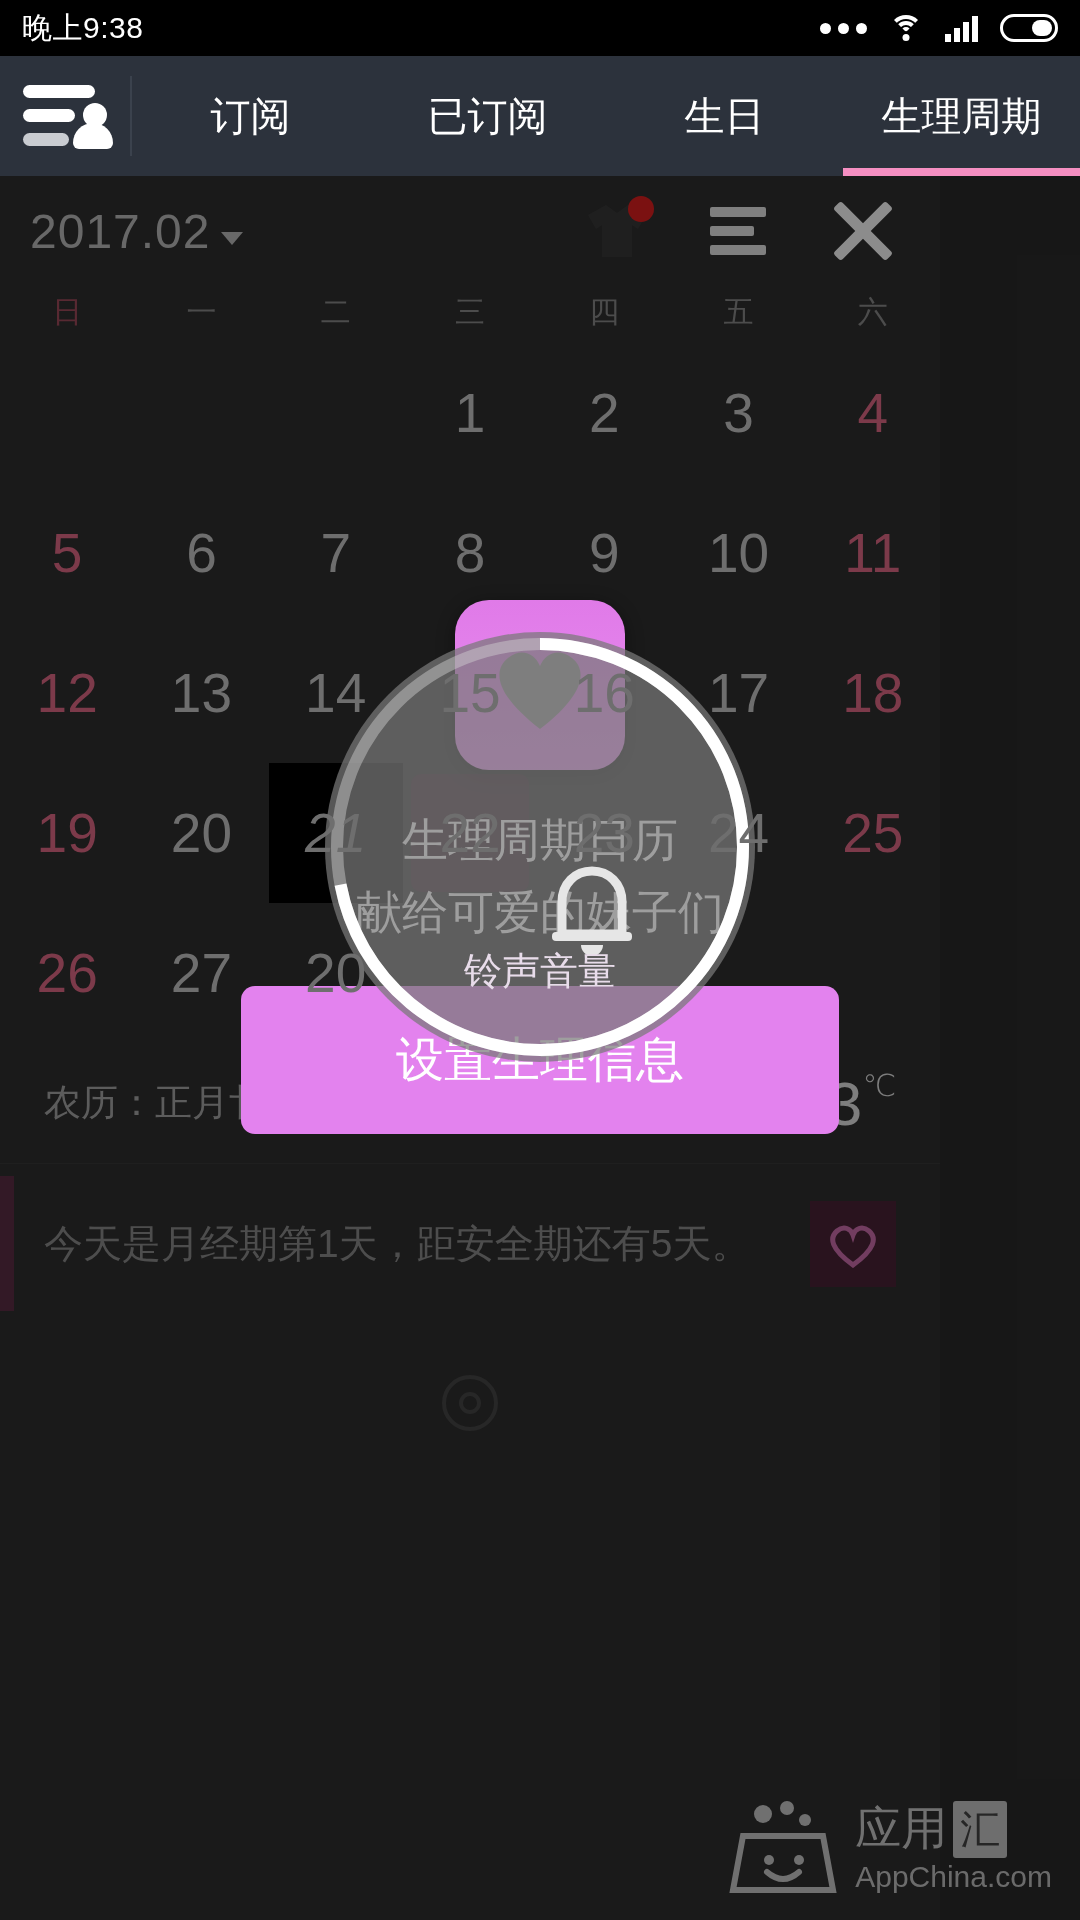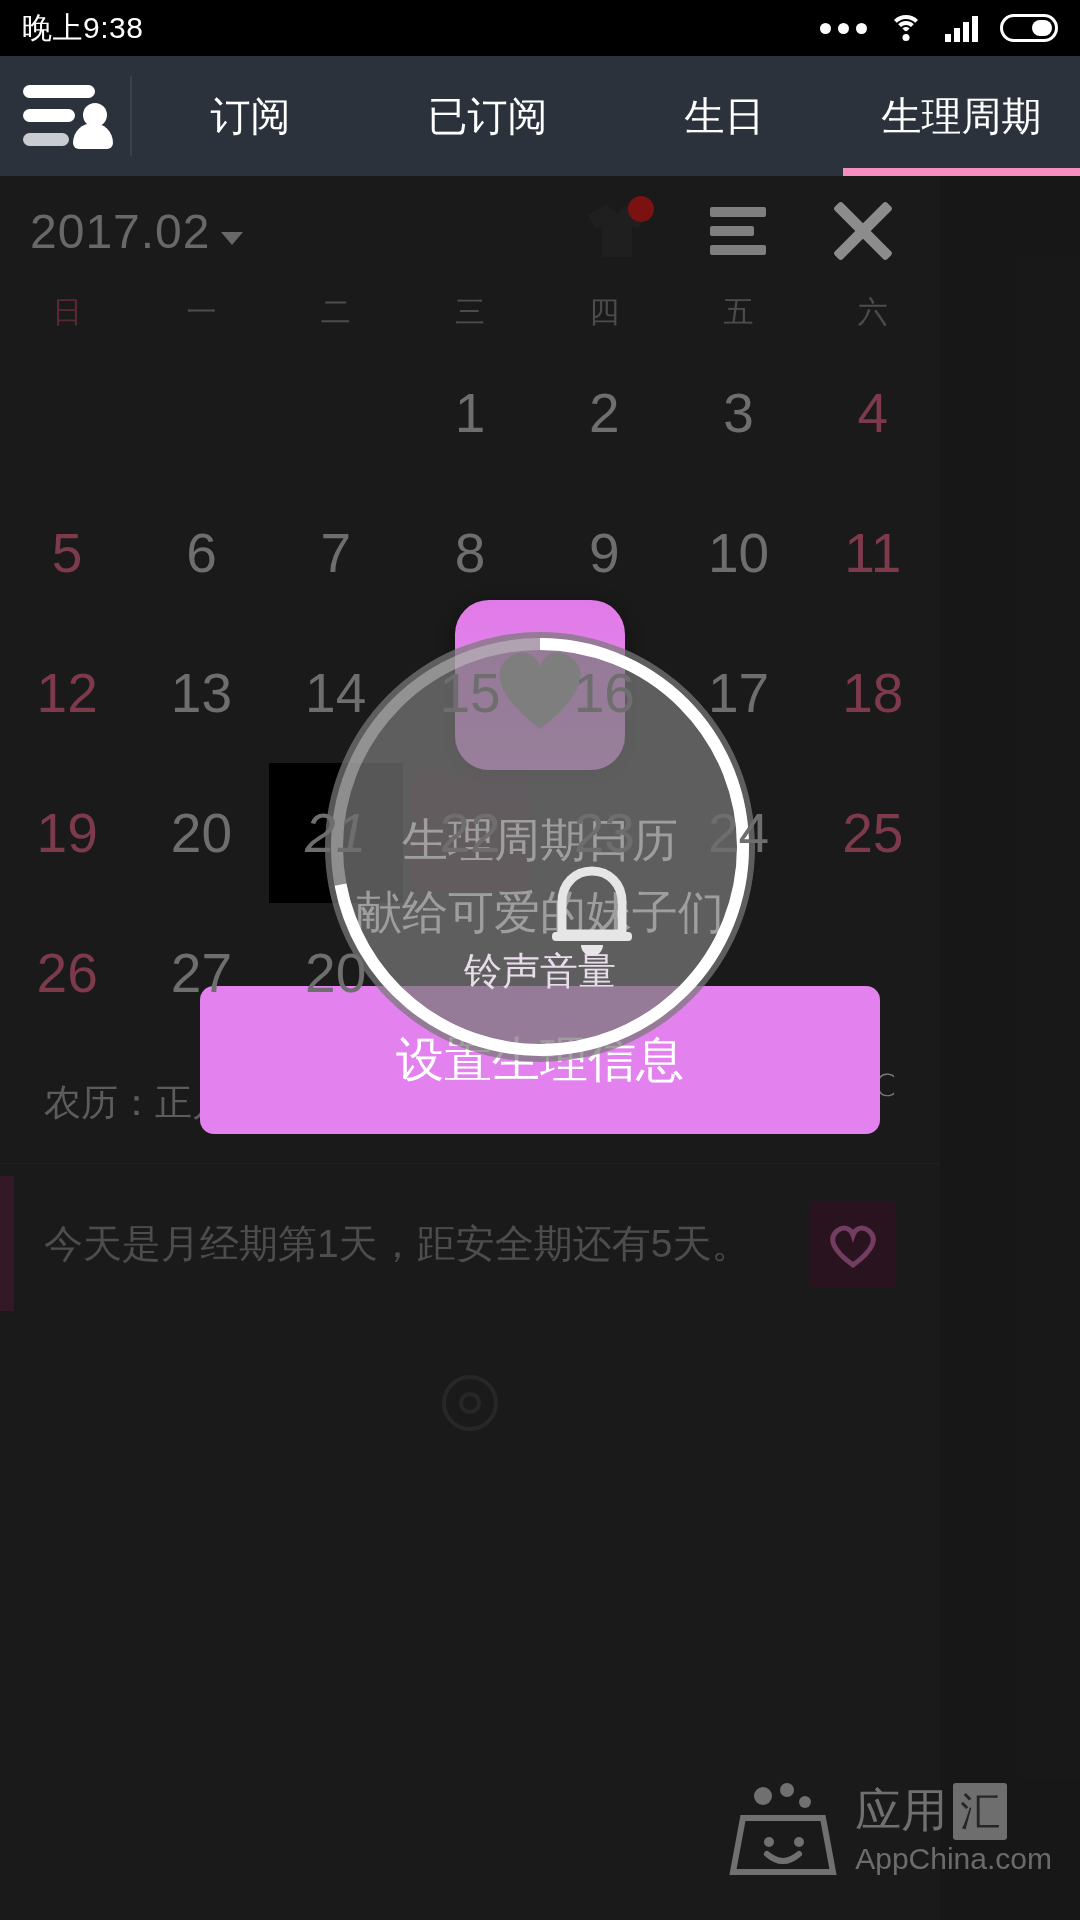--- a/index.html
+++ b/index.html
@@ -110,36 +110,36 @@
   
   .dim { position:absolute; top:176px; left:0; width:1080px; height:1744px;
     background:rgba(0,0,0,.45); }
   .dialog { position:absolute; left:0; right:0; top:600px; display:flex;
     flex-direction:column; align-items:center; }
   .appicon { width:170px; height:170px; border-radius:34px;
     background:linear-gradient(#e07ae8,#e98ff0); display:flex; align-items:center;
     justify-content:center; box-shadow:0 4px 18px rgba(0,0,0,.4); }
   .dlg-title { margin-top:40px; color:#fff; font-size:46px; }
   .dlg-sub { margin-top:10px; color:#fff; font-size:46px; }
-  .dlg-btn { margin-top:42px; width:680px; height:148px; border-radius:14px;
+  .dlg-btn { margin-top:42px; width:598px; height:148px; border-radius:14px;
     background:#e382ee; color:#fff; font-size:48px; display:flex; align-items:center;
     justify-content:center; border:none; font-family:inherit; }
 
   
   .vol { position:absolute; left:50%; top:632px; transform:translateX(-50%);
     width:430px; height:430px; }
   .vol .disc { position:absolute; inset:0; border-radius:50%;
     background:rgba(120,120,120,.72); }
   .vol svg { position:absolute; inset:0; }
   .vol .bell { position:absolute; left:50%; top:52%; transform:translate(-50%,-50%); }
   .vol .lbl { position:absolute; left:50%; top:73%; transform:translateX(-50%);
     color:#e8dcea; font-size:38px; white-space:nowrap; }
 
   
-  .wm { position:absolute; right:28px; bottom:44px; display:flex; align-items:flex-start;
+  .wm { position:absolute; right:28px; bottom:26px; display:flex; align-items:flex-start;
     gap:18px; opacity:.45; }
   .wm .logo { width:108px; height:96px; }
   .wm .words { display:flex; flex-direction:column; align-items:flex-start; }
   .wm .cn { display:flex; align-items:center; gap:6px; }
   .wm .cn b { color:#d9d9d9; font-size:46px; font-weight:normal; }
   .wm .cn u { background:#d9d9d9; color:#3a3a3a; font-size:40px; padding:1px 7px;
     text-decoration:none; border-radius:3px; }
   .wm .en { color:#cfcfcf; font-size:30px; }
 </style>
 </head>

